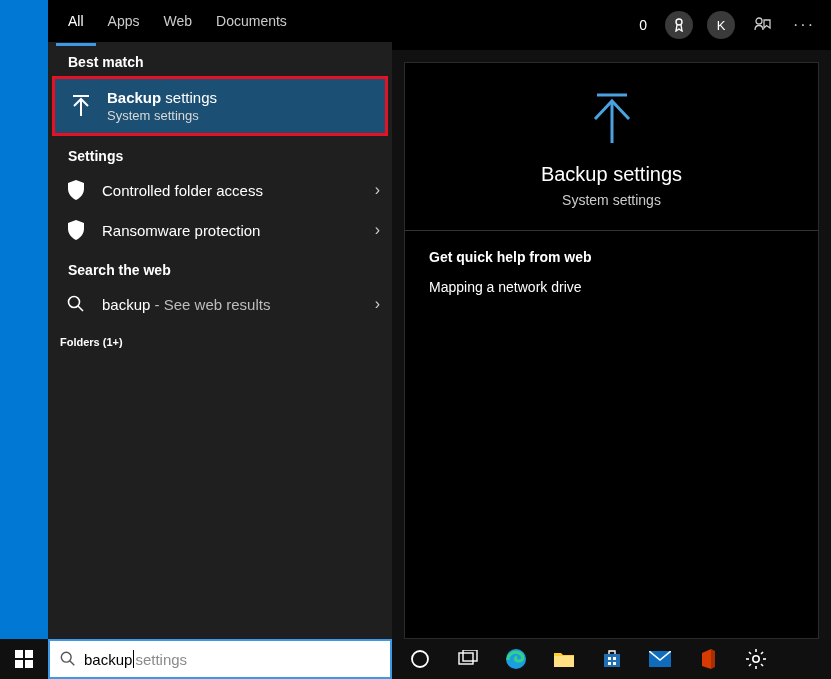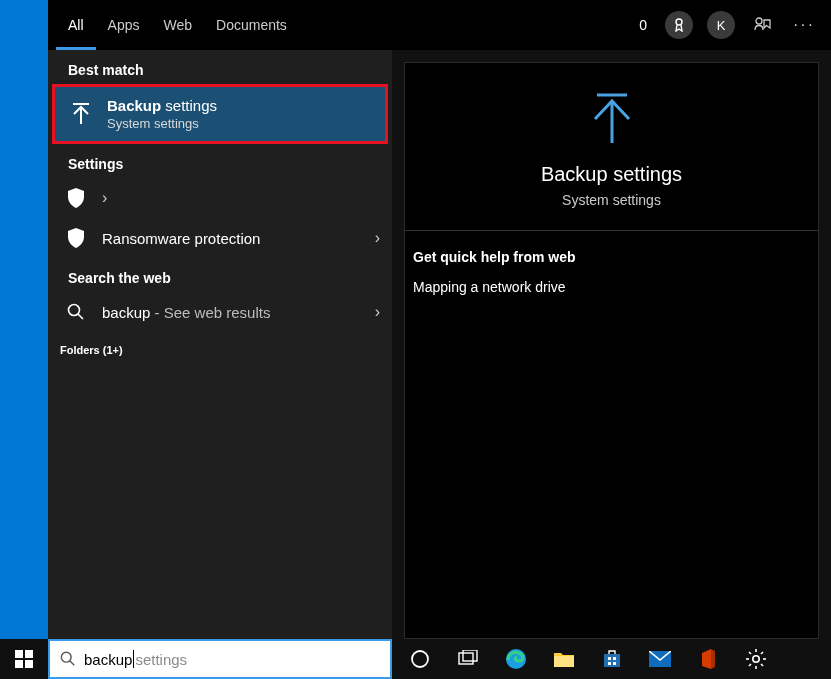--- a/index.html
+++ b/index.html
@@ -19,21 +19,21 @@
     background: #0078d4;
   }
   .search-panel {
     position: absolute;
     left: 48px; top: 0; width: 344px; height: 639px;
     background: #1f1f1f;
     display: flex; flex-direction: column;
   }
   .tabs {
     display: flex; align-items: center;
-    height: 50px;
+    height: 42px;
     padding: 0 8px;
     background: #000;
   }
   .tab {
     padding: 0 12px;
     height: 50px;
     display: flex; align-items: center;
     color: #ccc;
     font-size: 14px;
     cursor: pointer;
@@ -114,21 +114,21 @@
   }
   .hero-title { font-size: 20px; color: #fff; margin-top: 16px; }
   .hero-sub { font-size: 14px; color: #ccc; margin-top: 6px; }
   .open-row {
     display: flex; align-items: center;
     padding: 14px 24px;
     border-bottom: 1px solid #333;
     cursor: pointer;
   }
   .open-row .oicon { margin-right: 14px; color: #aaa; }
-  .help-section { padding: 18px 8px; }
+  .help-section { padding: 18px 24px; }
   .help-title { font-weight: 600; font-size: 14px; margin-bottom: 14px; }
   .help-link { font-size: 14px; color: #fff; cursor: pointer; }
 
   
   .taskbar {
     position: absolute;
     left: 0; bottom: 0; width: 831px; height: 40px;
     background: #101010;
     display: flex; align-items: center;
   }
@@ -190,20 +190,23 @@
   </div>
 
   <div class="section-label">Settings</div>
 
   <div class="result">
     <div class="icon">
       <svg width="18" height="20" viewBox="0 0 18 20">
           <path d="M9 0 L17 3 V9 C17 14 13 18 9 20 C5 18 1 14 1 9 V3 Z" fill="#fff"></path>
         </svg>
     </div>
+    <div class="text">
+        <div class="title">Controlled folder access</div>
+      </div>
     <div class="chevron">›</div>
   </div>
 
   <div class="result">
     <div class="icon">
       <svg width="18" height="20" viewBox="0 0 18 20">
           <path d="M9 0 L17 3 V9 C17 14 13 18 9 20 C5 18 1 14 1 9 V3 Z" fill="#fff"></path>
         </svg>
     </div>
     <div class="text">

